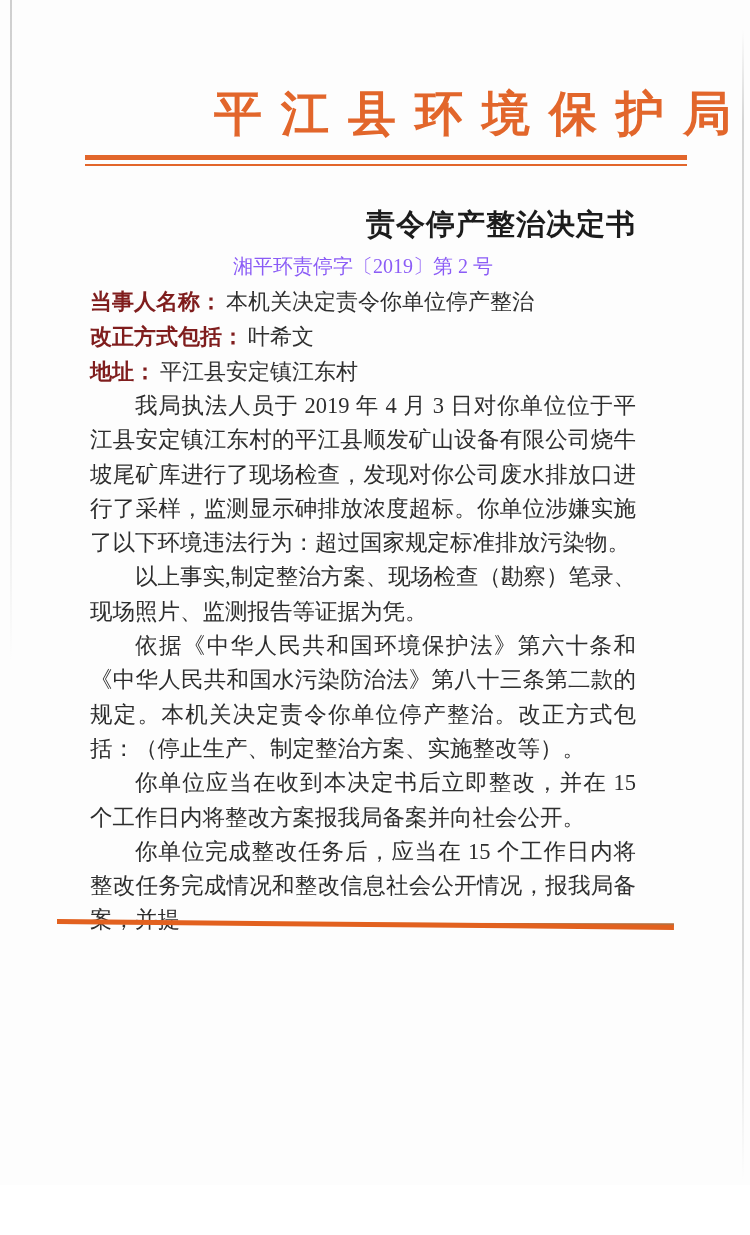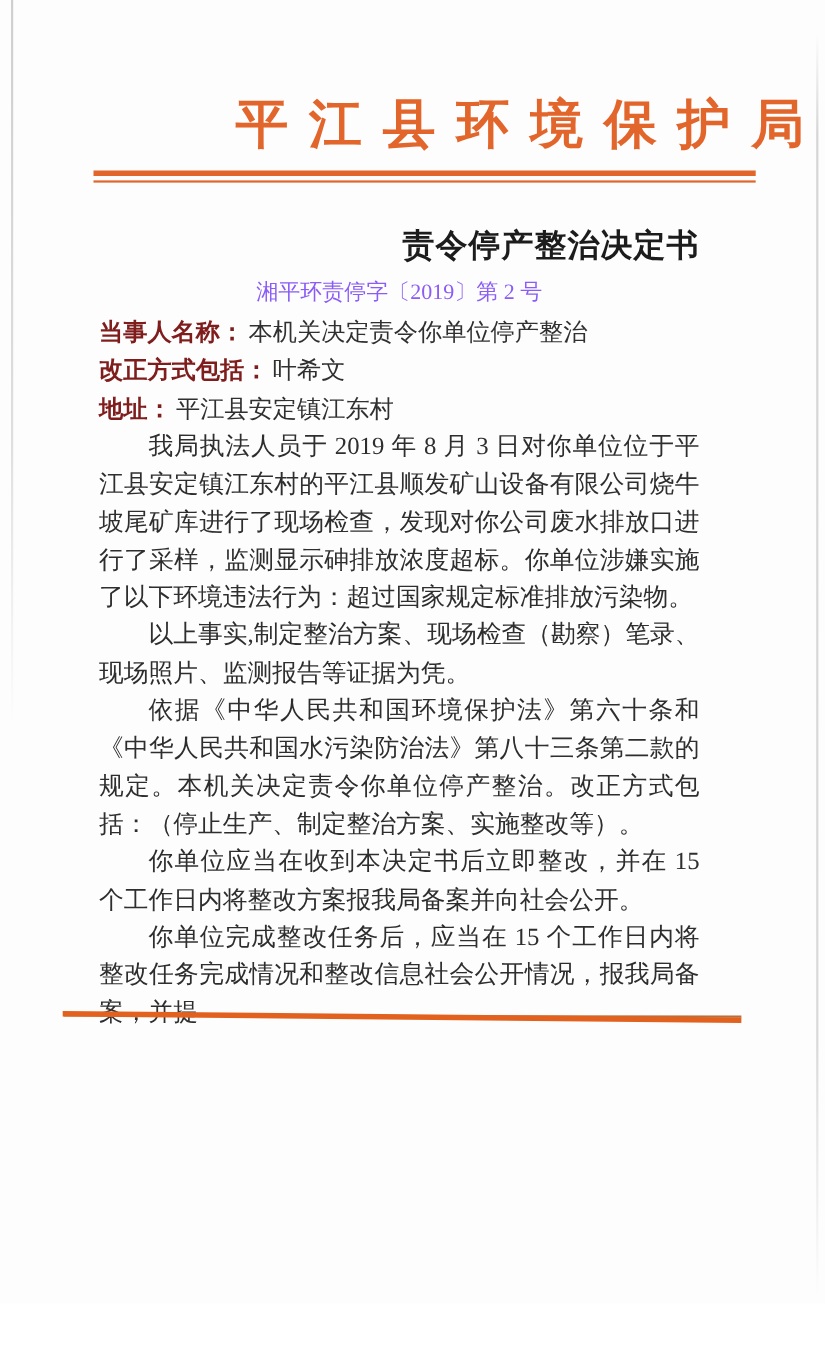--- a/index.html
+++ b/index.html
@@ -117,21 +117,21 @@
 
 
     <div class="field">
       <span class="flabel">改正方式包括：</span><span class="fvalue">叶希文</span>
     </div>
 
     <div class="field">
       <span class="flabel">地址：</span><span class="fvalue">平江县安定镇江东村</span>
     </div>
 
-    <p class="para">我局执法人员于 2019 年 8 月 3 日对你单位位于平江县安定镇江东村的平江县顺发矿山设备有限公司烧牛坡尾矿库进行了现场检查，发现对你公司废水排放口进行了采样，监测显示砷排放浓度超标。你单位涉嫌实施了以下环境违法行为：超过国家规定标准排放污染物。</p>
+    <p class="para">我局执法人员于 2019 年 4 月 3 日对你单位位于平江县安定镇江东村的平江县顺发矿山设备有限公司烧牛坡尾矿库进行了现场检查，发现对你公司废水排放口进行了采样，监测显示砷排放浓度超标。你单位涉嫌实施了以下环境违法行为：超过国家规定标准排放污染物。</p>
     <p class="para">以上事实,制定整治方案、现场检查（勘察）笔录、现场照片、监测报告等证据为凭。</p>
     <p class="para">依据《中华人民共和国环境保护法》第六十条和《中华人民共和国水污染防治法》第八十三条第二款的规定。本机关决定责令你单位停产整治。改正方式包括：（停止生产、制定整治方案、实施整改等）。</p>
     <p class="para">你单位应当在收到本决定书后立即整改，并在 15 个工作日内将整改方案报我局备案并向社会公开。</p>
     <p class="para">你单位完成整改任务后，应当在 15 个工作日内将整改任务完成情况和整改信息社会公开情况，报我局备案，并提</p>
 
   </div>
 
   <div class="brule-dark"></div>
   <div class="brule-orange"></div>
 

